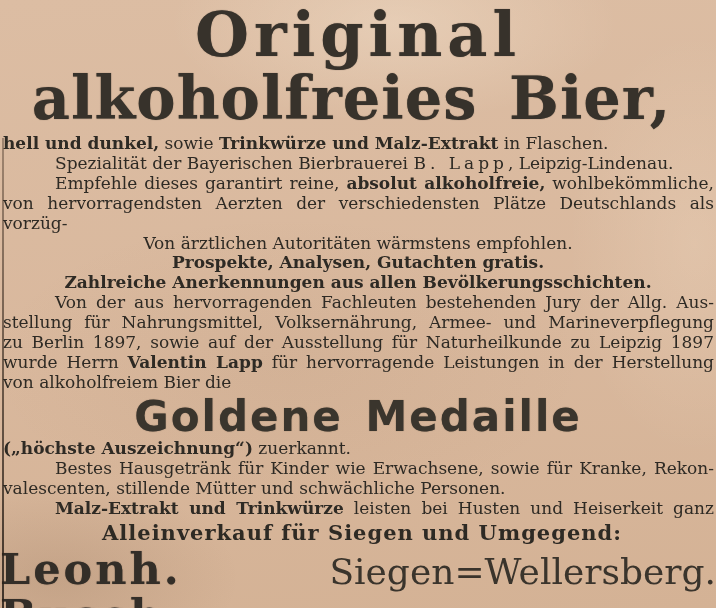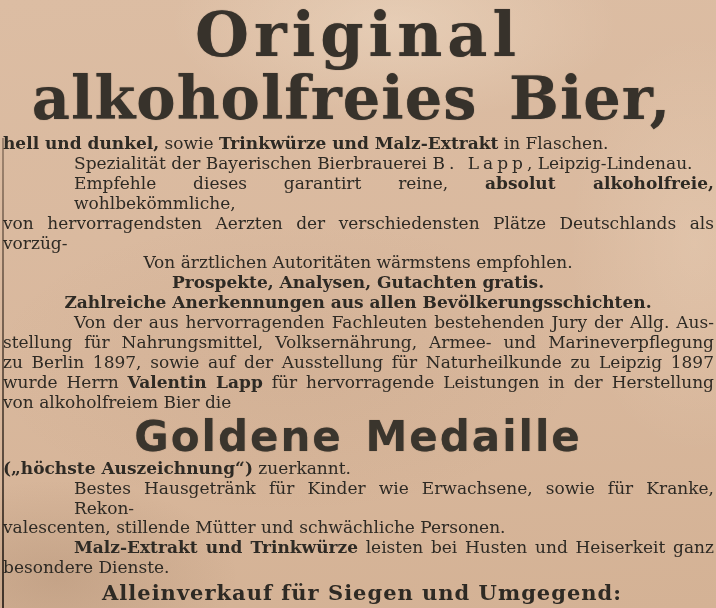--- a/index.html
+++ b/index.html
@@ -35,21 +35,21 @@
   }
   .headline-2 {
     margin: 2px 13px 4px 0;
     font-size: 59px; line-height: 62px; font-weight: bold;
     letter-spacing: 1px; word-spacing: 10px; text-align: center;
     color: #37322b; text-shadow: 0 0 1px rgba(55,45,35,.65);
   }
   .body-block { font-size: 17px; line-height: 19.9px; }
   .line { padding: 0 3px 0 3px; white-space: nowrap; }
   .line.j { white-space: normal; text-align: justify; text-align-last: justify; padding-right: 2px; }
-  .line.indent { padding-left: 74px; }
+  .line.indent { padding-left: 55px; }
   .line.center { text-align: center; white-space: normal; }
   .b { font-weight: bold; }
   .sp { letter-spacing: 4px; }
   .medal-heading {
     margin: 1px 0 0 0;
     font-family: "DejaVu Sans", sans-serif;
     font-weight: bold;
     font-size: 42px; line-height: 45px;
     letter-spacing: 2px; word-spacing: 6px;
     text-align: center; color: #3a352d;
@@ -95,21 +95,20 @@
       <div class="line"><span>von alkoholfreiem Bier die</span></div>
     </div>
 
   <div class="medal-heading">Goldene Medaille</div>
 
   <div class="body-block" id="body-bottom">
       <div class="line"><span class="b">(„höchste Auszeichnung“)</span><span> zuerkannt.</span></div>
       <div class="line indent j"><span>Bestes Hausgetränk für Kinder wie Erwachsene, sowie für Kranke, Rekon-</span></div>
       <div class="line"><span>valescenten, stillende Mütter und schwächliche Personen.</span></div>
       <div class="line indent j"><span class="b">Malz-Extrakt und Trinkwürze</span><span> leisten bei Husten und Heiserkeit ganz</span></div>
-      <div class="line"><span>besondere Dienste.</span></div>
     </div>
 
   <div class="dealer-line">Alleinverkauf für Siegen und Umgegend:</div>
 
   <div class="footer-line">
     <span class="seller-name">Leonh. Busch,</span>
     <span class="seller-place">Siegen=Wellersberg.</span>
   </div>
 </div>
 

